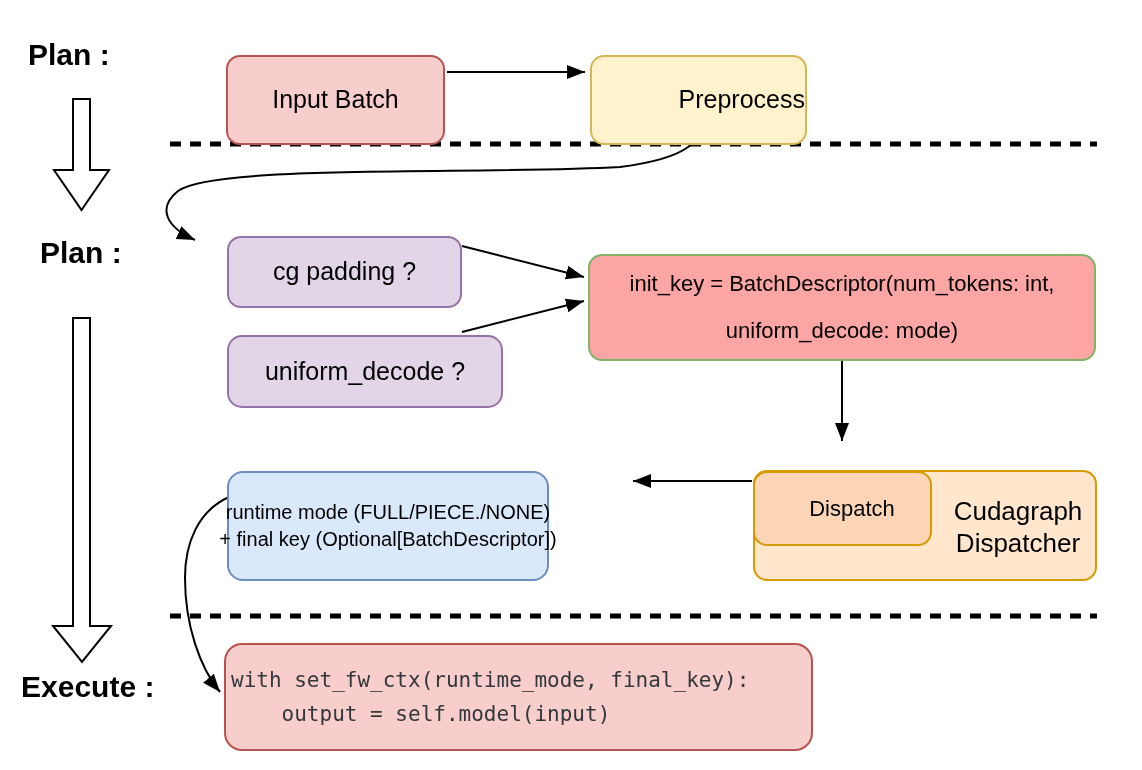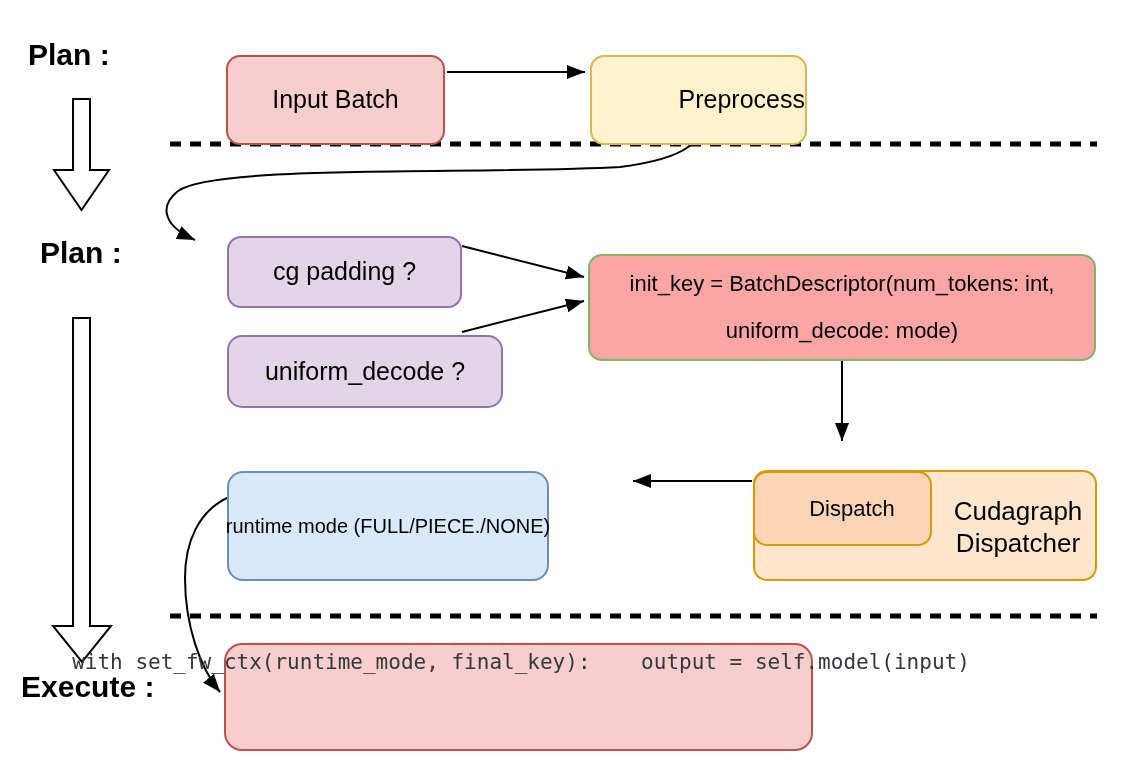--- a/index.html
+++ b/index.html
@@ -40,21 +40,21 @@
   .node.orange-outer{background:#ffe6cc;border-color:#d79b00;justify-content:center;}
   .node.orange-inner{background:#fbd5b5;border-color:#d79b00;padding-left:19px;}
   .node .ln{display:block;white-space:pre;}
   .code-box{
     position:absolute;
     box-sizing:border-box;
     background:#f8cecc;
     border:2px solid #b85450;
     border-radius:18px;
     display:flex;
-    flex-direction:row;
+    flex-direction:column;
     justify-content:center;
     padding-left:5px;
     font-family:"DejaVu Sans Mono", monospace;
     font-size:21px;
     line-height:34px;
     color:#33383d;
     text-align:left;
   }
   .code-box .ln{white-space:pre;}
   .dispatcher-text{
@@ -120,20 +120,21 @@
       <span class="ln">Cudagraph</span>
       <span class="ln">Dispatcher</span>
     </div>
   </div>
   <div class="node orange-inner" style="left:753px;top:444px;width:179px;height:75px;font-size:22px;">
     <span class="ln">Dispatch</span>
   </div>
 
   <div class="node blue" style="left:227px;top:444px;width:322px;height:110px;font-size:20px;line-height:27px;border-radius:16px;">
     <span class="ln">runtime mode (FULL/PIECE./NONE)</span>
+    <span class="ln">+ final key (Optional[BatchDescriptor])</span>
   </div>
 
   <div class="code-box" style="left:224px;top:643px;width:589px;height:108px;">
     <span class="ln">with set_fw_ctx(runtime_mode, final_key):</span>
     <span class="ln">    output = self.model(input)</span>
   </div>
 
 </div>
 
 </body></html>

